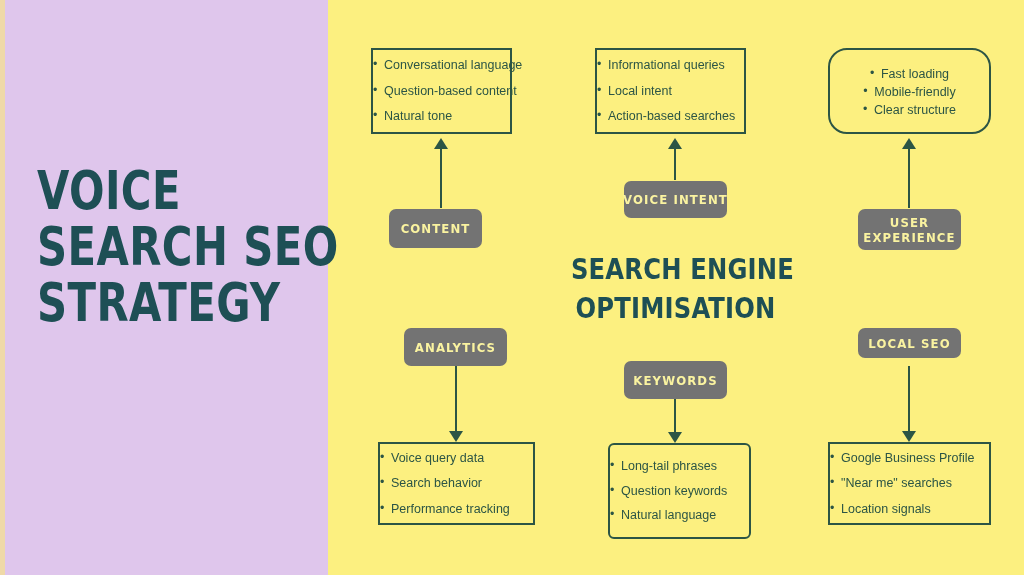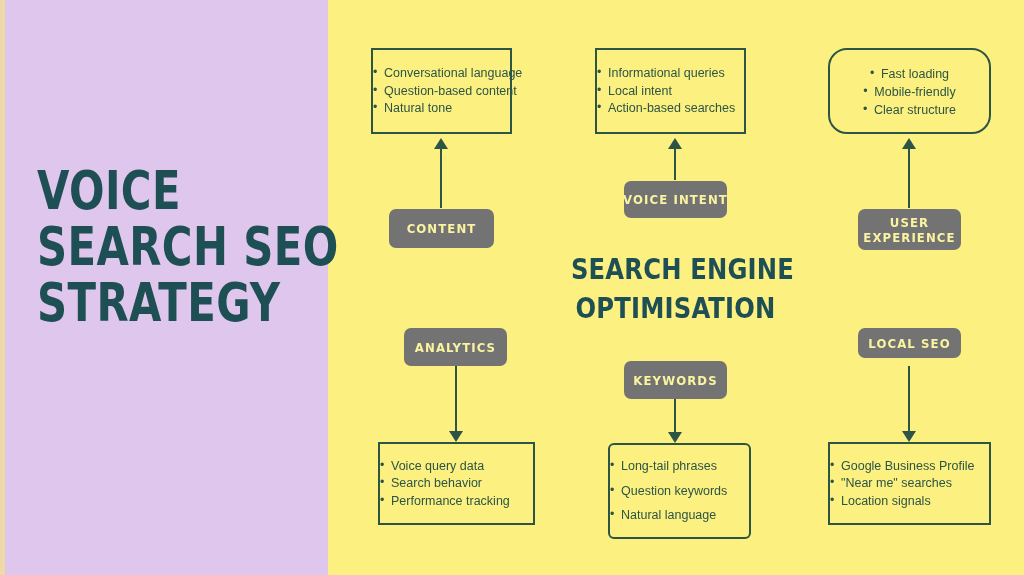--- a/index.html
+++ b/index.html
@@ -87,21 +87,21 @@
     position:absolute;
     left:0; top:-1px;
     font-size:12.5px;
     color:#2C5545;
   }
   .bullet-box.align-left  ul { text-align:left; }
   .bullet-box.align-center ul { text-align:center; }
   .bullet-box.align-center li { display:inline-block; padding-left:11px; }
   .bullet-box.align-center li + li { margin-top:0; }
 
-  .gap-wide li + li { margin-top:5px; }
+  .gap-wide li + li { margin-top:13px; }
   .gap-tight li + li { margin-top:12px; }
 
   
   .pill {
     position:absolute;
     background:#737373;
     border-radius:7px;
     color:#FAF3A0;
     font-family:"DejaVu Sans Condensed","Liberation Sans", sans-serif;
     font-weight:700;
@@ -162,21 +162,21 @@
     <ul>
       <li>Conversational language</li>
       <li>Question-based content</li>
       <li>Natural tone</li>
     </ul>
   </div>
   <div class="connector up" style="left:427px; top:138px; width:28px; height:70px;">
     <div class="head"></div>
     <div class="stem"></div>
   </div>
-  <div class="pill" style="left:389px; top:209px; width:105px; height:39px;">
+  <div class="pill" style="left:389px; top:209px; width:93px; height:39px;">
     <span>Content</span>
   </div>
 
   <div class="bullet-box align-left gap-wide" style="left:595px; top:48px; width:151px; height:86px;">
     <ul>
       <li>Informational queries</li>
       <li>Local intent</li>
       <li>Action-based searches</li>
     </ul>
   </div>

